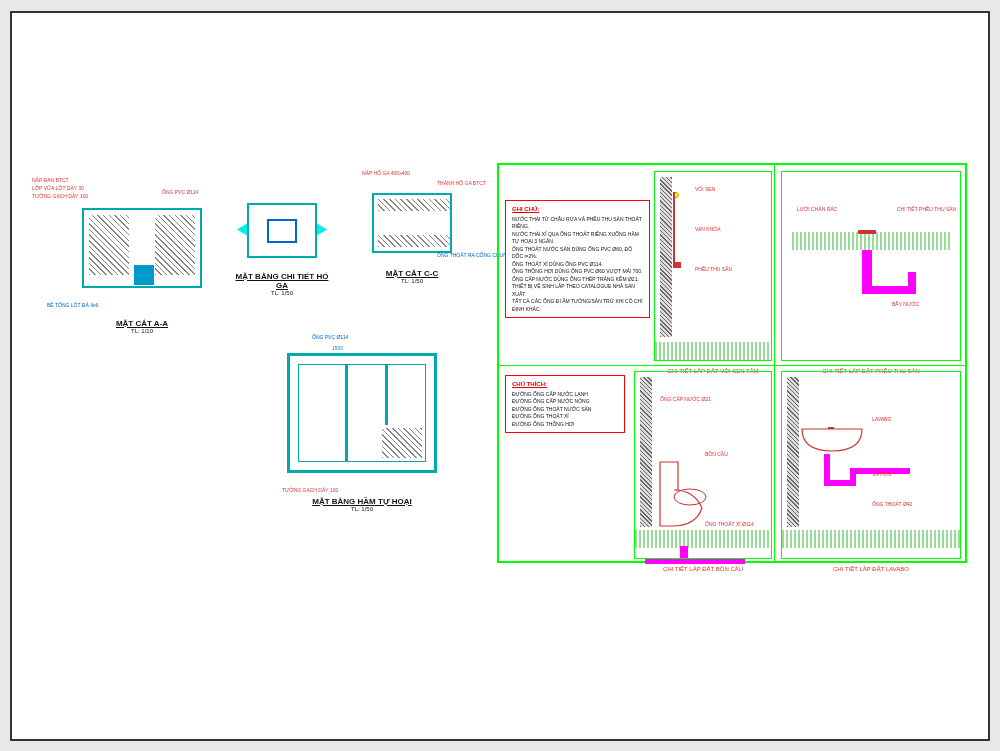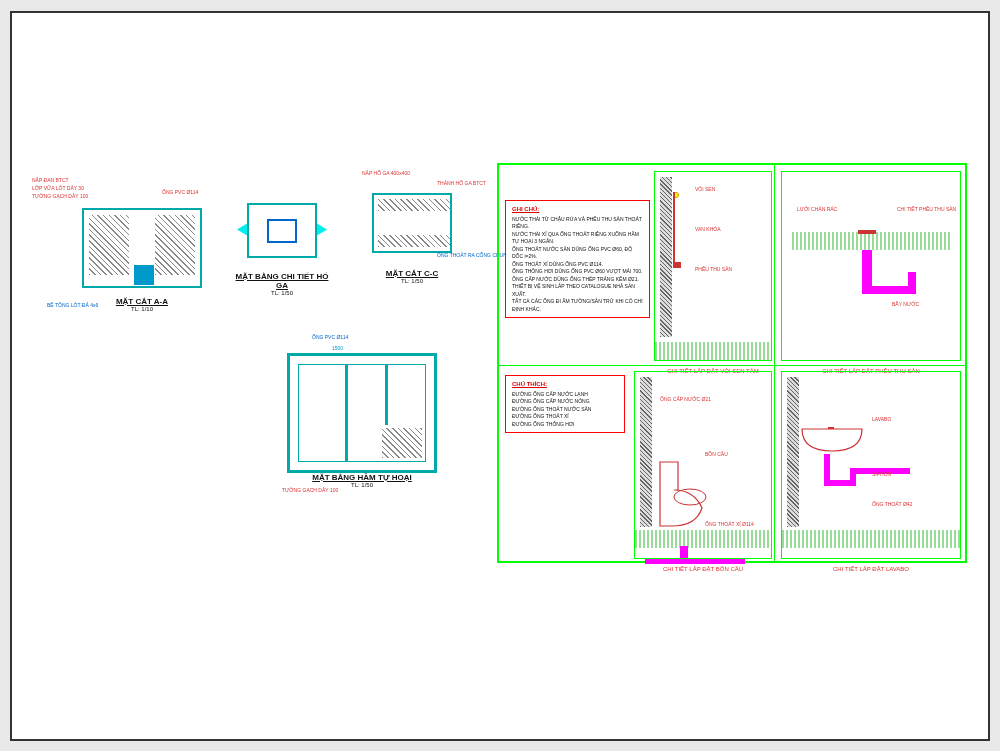--- a/index.html
+++ b/index.html
@@ -115,21 +115,21 @@
       <div class="plan-box" style="width:120px; height:80px; margin:0 auto; position:relative;">
         <div class="hatch" style="position:absolute; left:5px; top:5px; width:40px; height:60px;"></div>
         <div class="hatch" style="position:absolute; right:5px; top:5px; width:40px; height:60px;"></div>
         <div style="position:absolute; left:50px; top:55px; width:20px; height:20px; background:#09c;"></div>
       </div>
       <div class="annot" style="left:-35px; top:-30px;">NẮP ĐAN BTCT</div>
       <div class="annot" style="left:-35px; top:-22px;">LỚP VỮA LÓT DÀY 30</div>
       <div class="annot" style="left:-35px; top:-14px;">TƯỜNG GẠCH DÀY 100</div>
       <div class="annot" style="left:95px; top:-18px;">ỐNG PVC Ø114</div>
       <div class="annot annot-blue" style="left:-20px; top:95px;">BÊ TÔNG LÓT ĐÁ 4x6</div>
-      <div class="title-label" style="margin-top:9px;">MẶT CẮT A-A</div>
+      <div class="title-label" style="margin-top:31px;">MẶT CẮT A-A</div>
       <div class="scale-label">TL: 1/10</div>
     </div>
 
 
     <div class="section" style="left:340px; top:180px; width:120px;">
       <div class="plan-box" style="width:80px; height:60px; margin:0 auto; position:relative;">
         <div class="hatch" style="position:absolute; left:4px; top:4px; width:72px; height:12px;"></div>
         <div class="hatch" style="position:absolute; left:4px; bottom:4px; width:72px; height:12px;"></div>
       </div>
       <div class="annot" style="left:10px; top:-22px;">NẮP HỐ GA 400x400</div>
@@ -154,21 +154,21 @@
     <div class="section" style="left:260px; top:340px; width:180px;">
       <div class="plan-box" style="width:150px; height:120px; margin:0 auto; position:relative; border-width:3px;">
         <div style="position:absolute; left:8px; top:8px; right:8px; bottom:8px; border:1px solid #0aa;"></div>
         <div style="position:absolute; left:55px; top:8px; width:3px; bottom:8px; background:#0aa;"></div>
         <div style="position:absolute; left:95px; top:8px; width:3px; bottom:45px; background:#0aa;"></div>
         <div class="hatch" style="position:absolute; right:12px; bottom:12px; width:40px; height:30px;"></div>
       </div>
       <div class="annot annot-blue" style="left:40px; top:-18px;">ỐNG PVC Ø114</div>
       <div class="annot" style="left:10px; top:135px;">TƯỜNG GẠCH DÀY 100</div>
       <div class="dim" style="left:60px; top:-8px;">1500</div>
-      <div class="title-label" style="">MẶT BẰNG HẦM TỰ HOẠI</div>
+      <div class="title-label" style="margin-top:24px;">MẶT BẰNG HẦM TỰ HOẠI</div>
       <div class="scale-label">TL: 1/50</div>
     </div>
 
     <div class="green-frame" style="left:485px; top:150px; width:470px; height:400px;">
 
       <div style="position:absolute; left:275px; top:0; width:1px; height:100%; background:#0f0;"></div>
       <div style="position:absolute; left:0; top:200px; width:100%; height:1px; background:#0f0;"></div>
 
       <div class="notes-box" style="position:absolute; left:6px; top:35px; width:145px;">
         <h4>GHI CHÚ:</h4>

